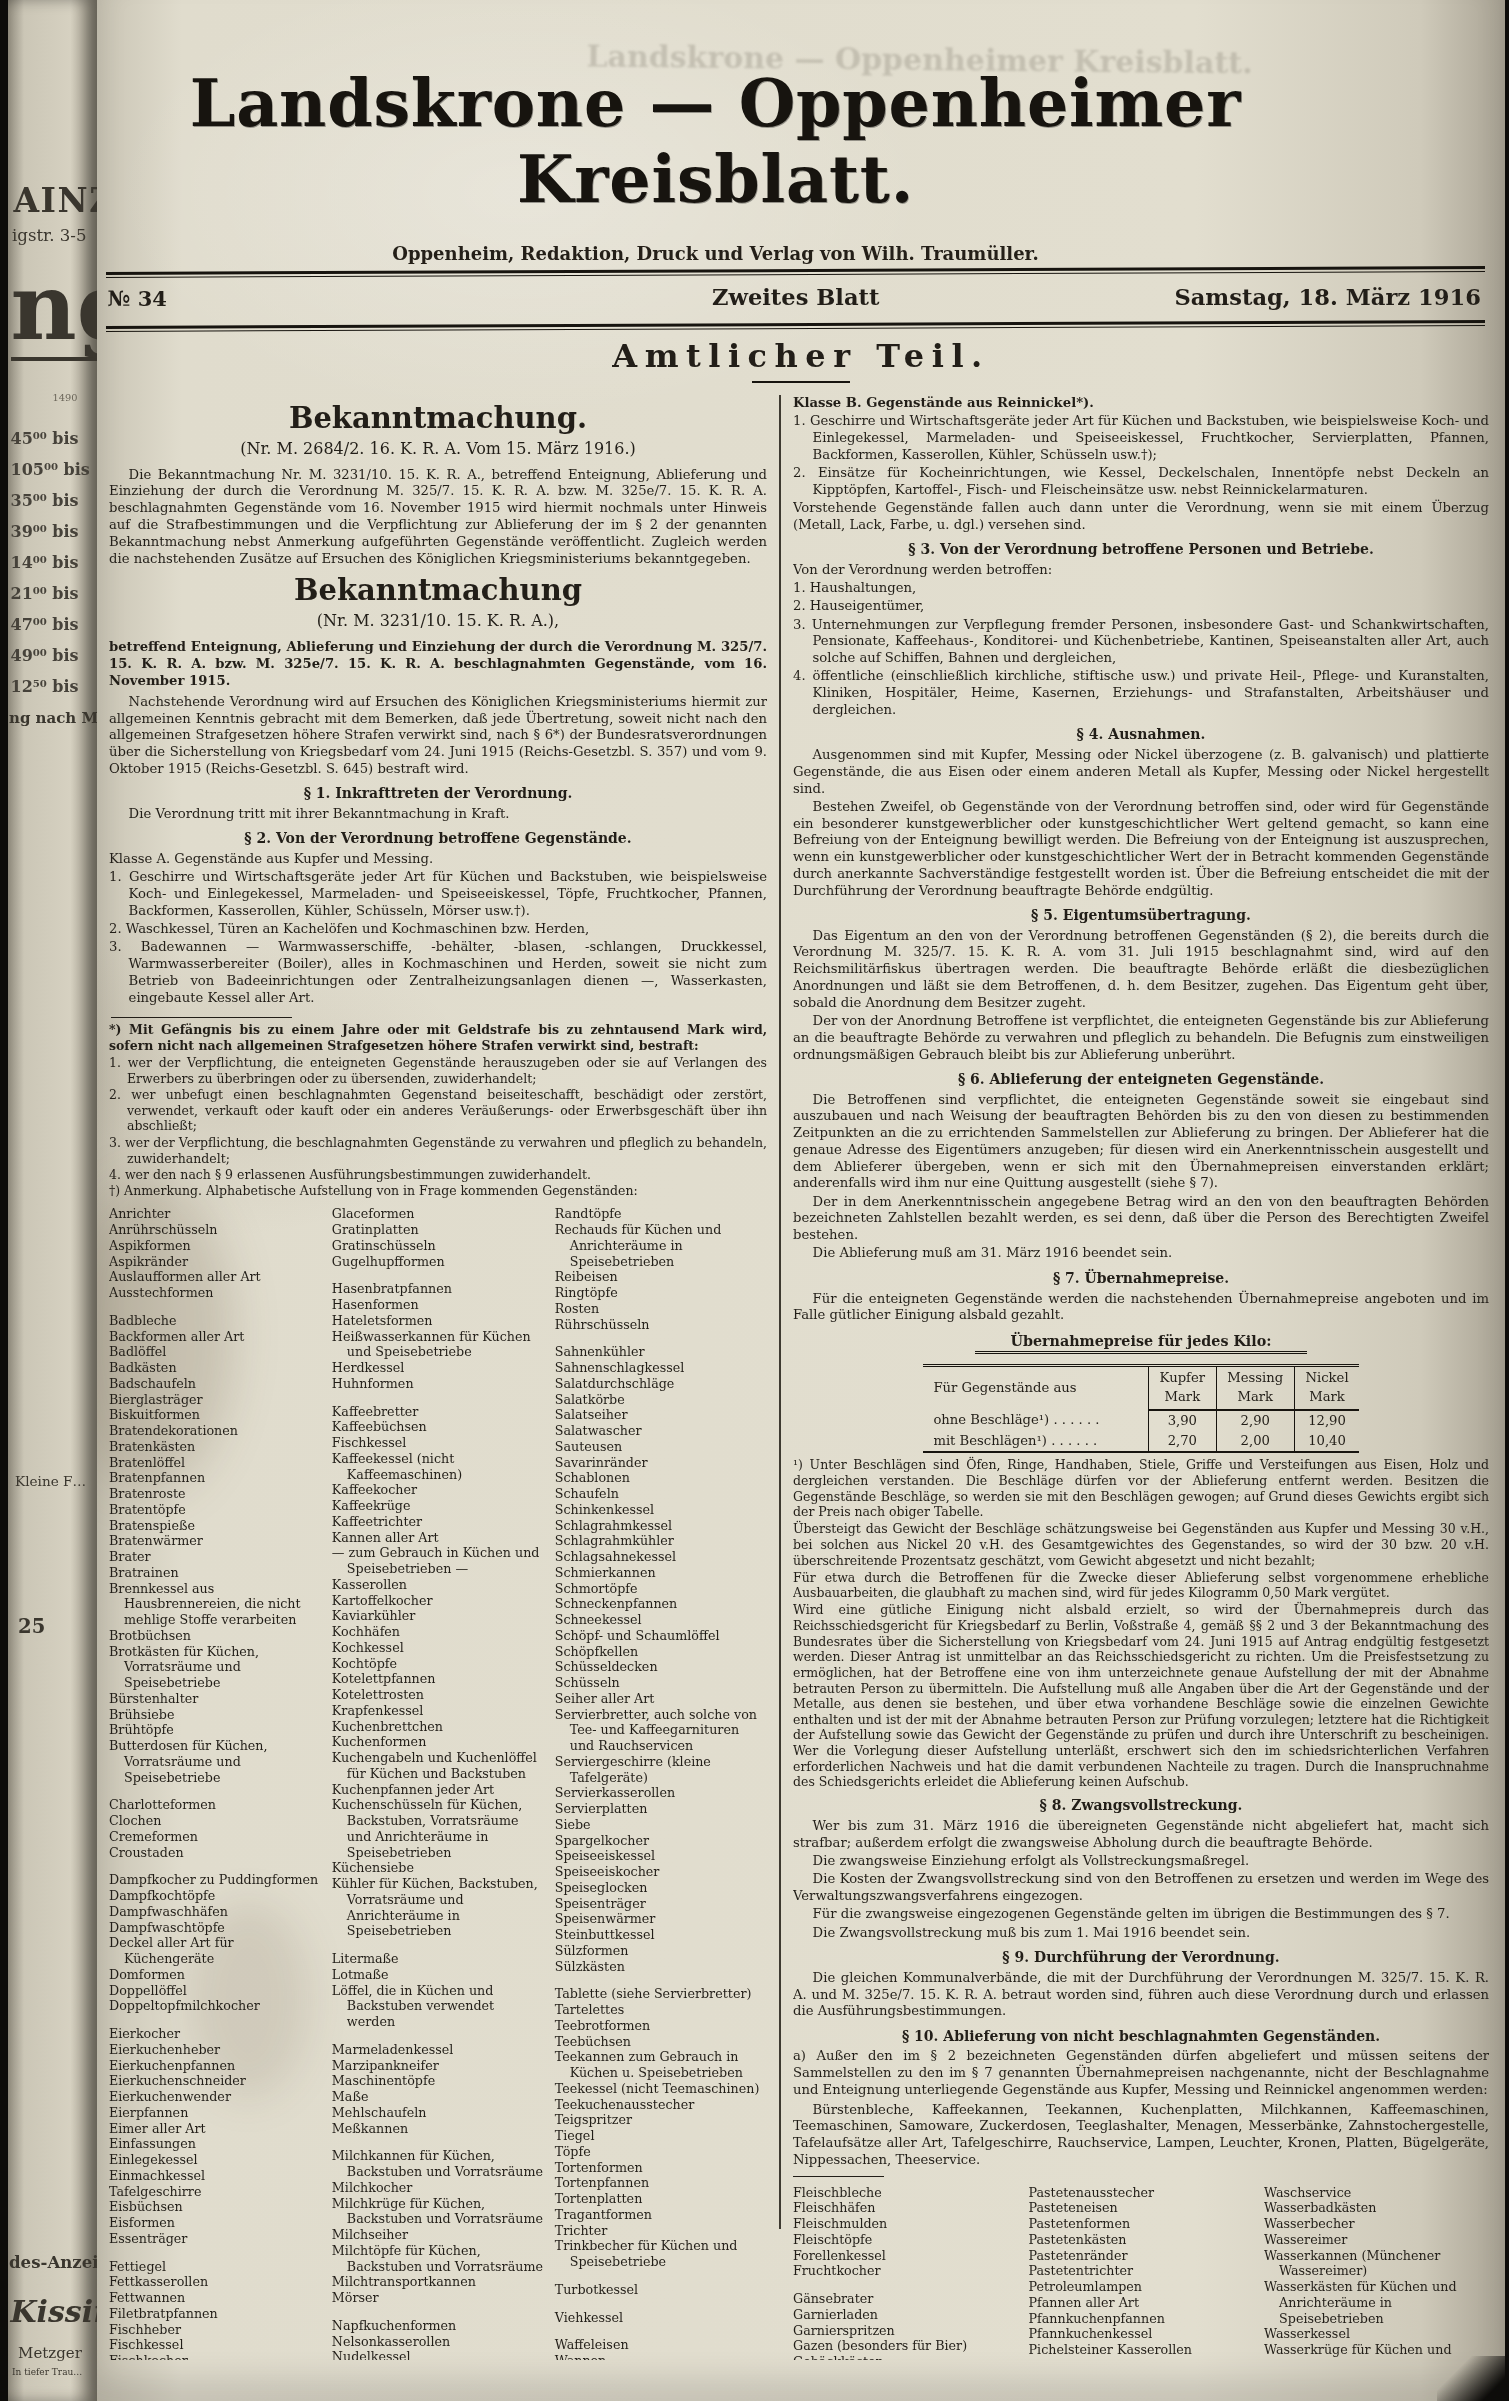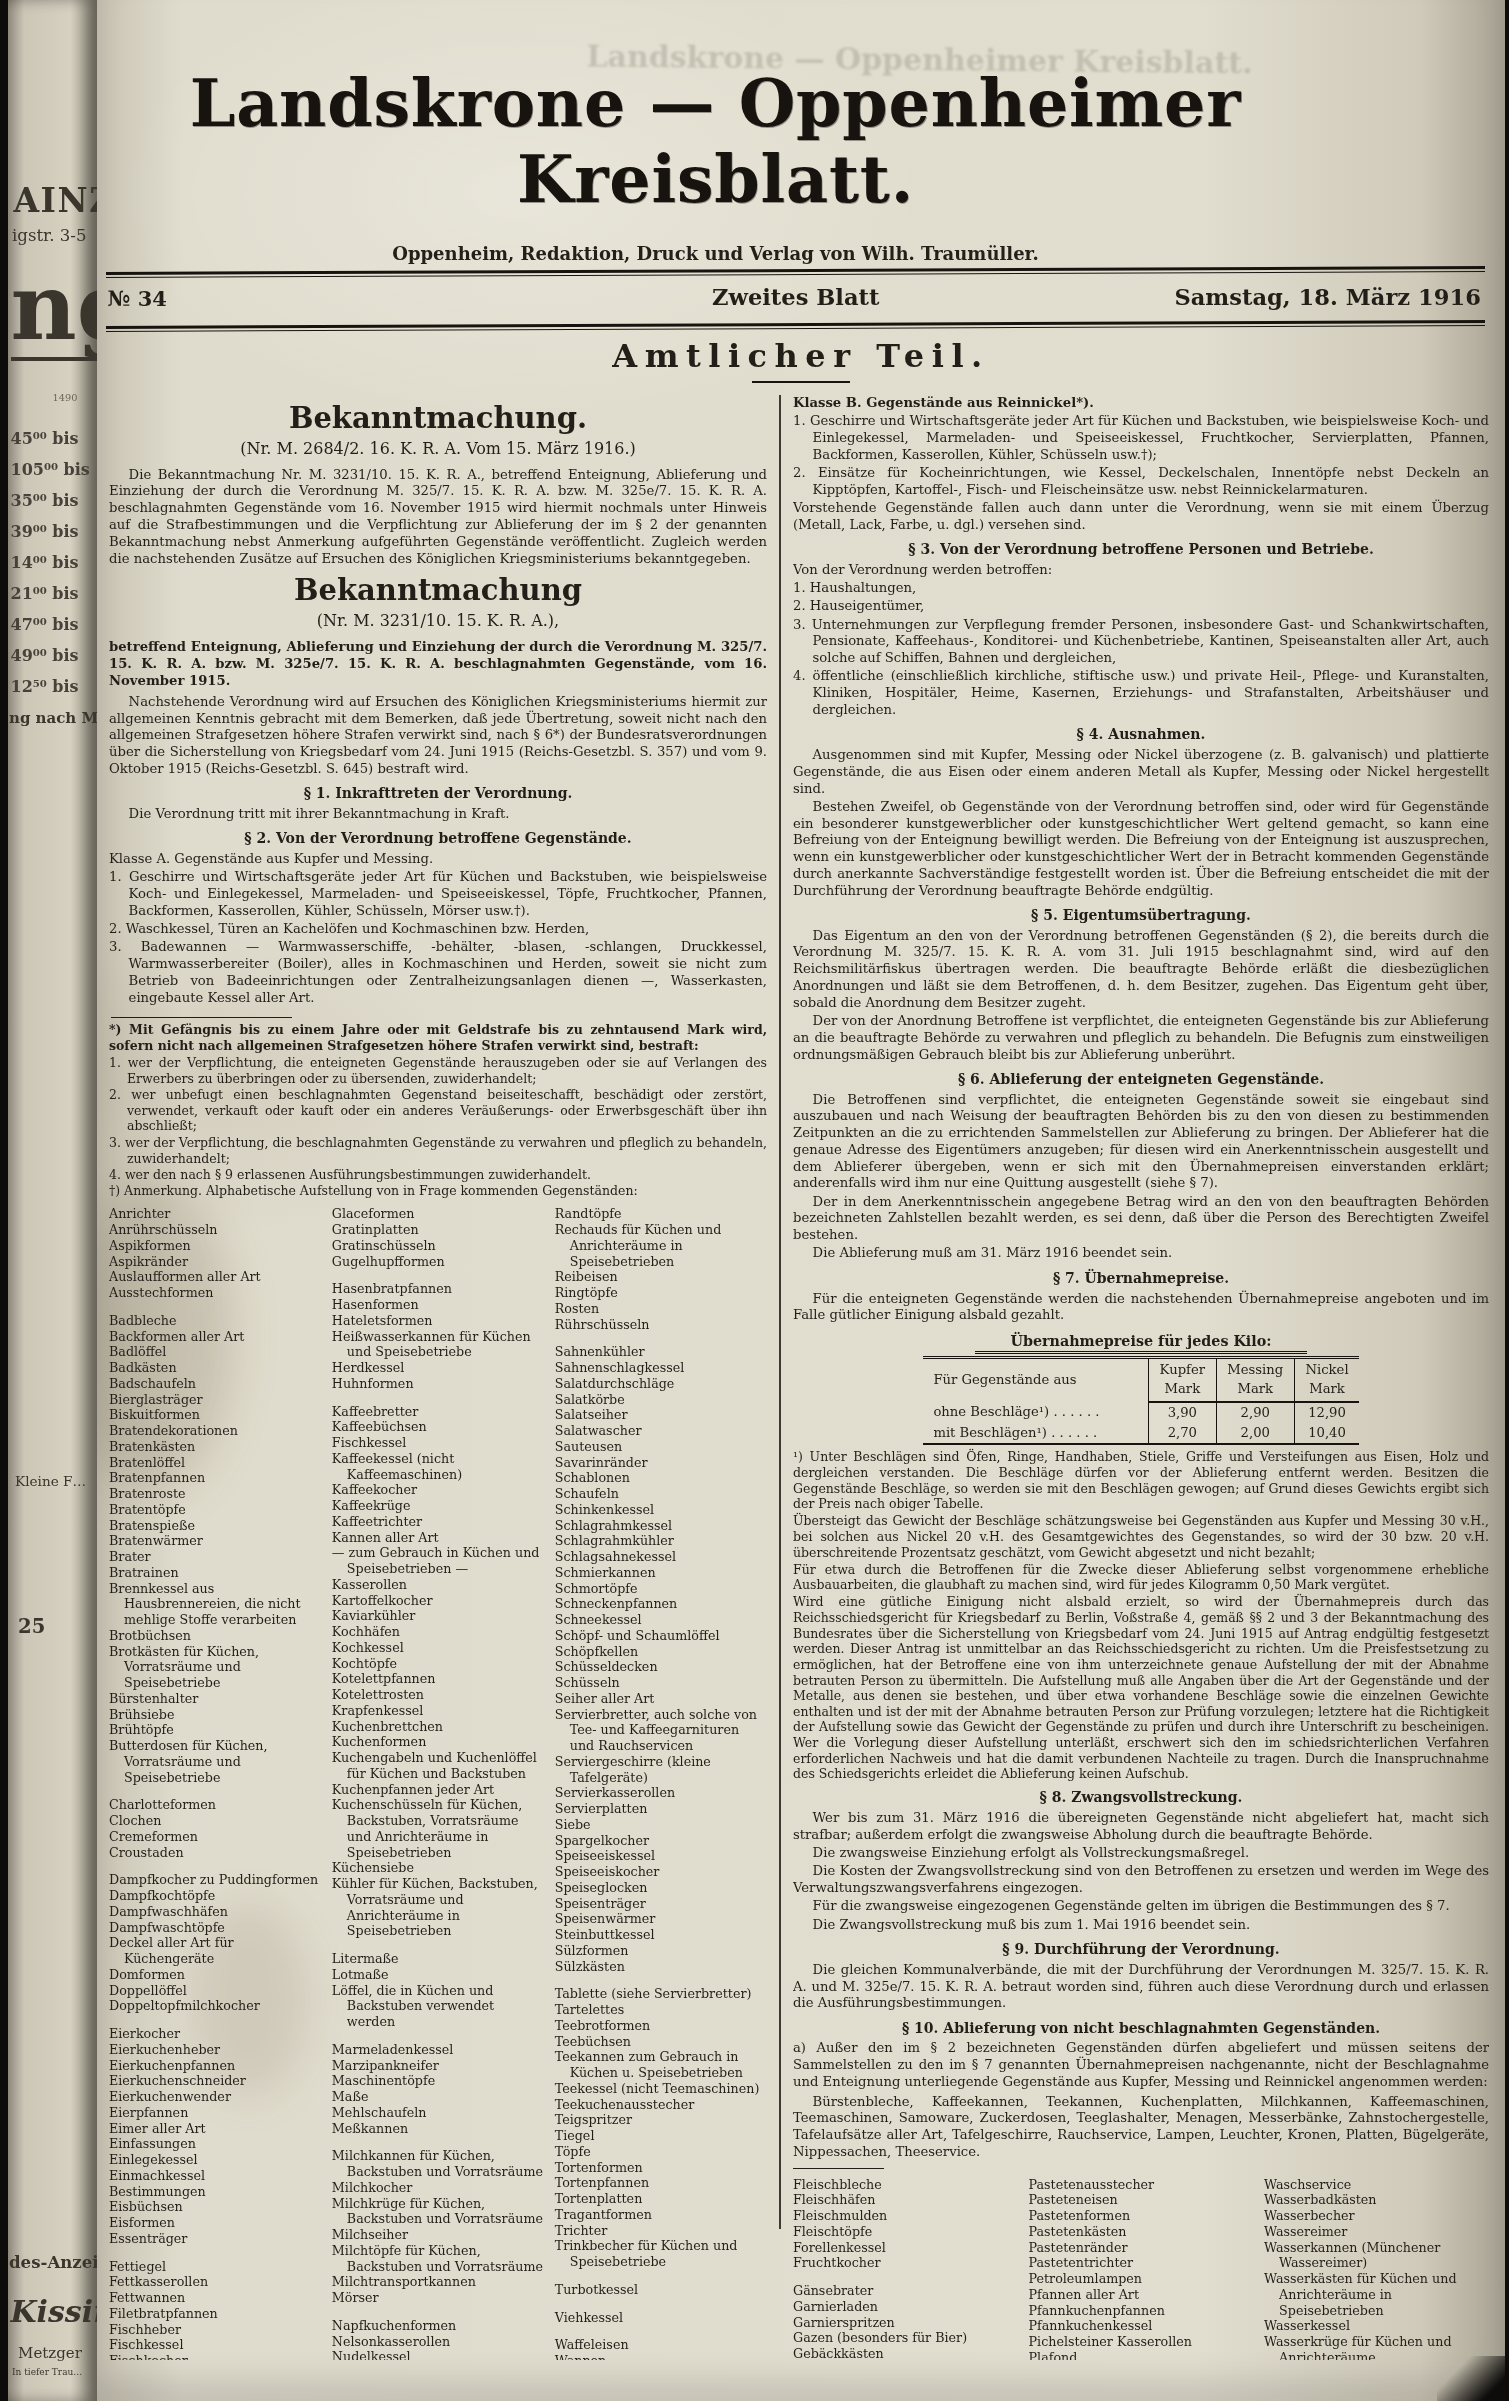--- a/index.html
+++ b/index.html
@@ -78,21 +78,21 @@
 
   .itemlists{display:flex;gap:10.6px;margin-top:7.5px;}
   .itemlists .c{flex:1;font-size:12.7px;line-height:1.24;text-align:left;}
   .itemlists .li{padding-left:15px;text-indent:-15px;}
   .itemlists .gap{height:12px;}
 
   
   .tablewrap{margin:7.5px auto 4.5px auto;width:468px;}
   .tbl-title{font-size:14.3px;font-weight:bold;text-align:center;border-bottom:3px double #17140f;
              width:332px;margin:0 auto 0 auto;padding-bottom:1px;}
-  table.price{border-collapse:collapse;margin:2px auto 0 auto;border-top:3px double #17140f;border-bottom:2.3px solid #17140f;}
+  table.price{border-collapse:collapse;margin:10px auto 0 auto;border-top:3px double #17140f;border-bottom:2.3px solid #17140f;}
   table.price td{font-size:13.2px;padding:3px 10.6px;text-align:center;}
   table.price .lbl{text-align:left;width:204px;}
   table.price .metal{font-weight:normal;border-left:1.5px solid #17140f;}
   table.price .unit td{border-bottom:2.3px solid #17140f;padding-top:0;}
   table.price .vals td{padding:1.5px 10.6px;}
   table.price .vals .metal{font-weight:normal;}
 
   .runin{margin-top:3px;}
   .bot-rule{width:91px;border-top:1.5px solid #221e18;margin:7.5px 0 3px 0;}
 </style>
@@ -237,21 +237,21 @@
               <div class="li">Eierkocher</div>
               <div class="li">Eierkuchenheber</div>
               <div class="li">Eierkuchenpfannen</div>
               <div class="li">Eierkuchenschneider</div>
               <div class="li">Eierkuchenwender</div>
               <div class="li">Eierpfannen</div>
               <div class="li">Eimer aller Art</div>
               <div class="li">Einfassungen</div>
               <div class="li">Einlegekessel</div>
               <div class="li">Einmachkessel</div>
-              <div class="li">Bestimmungen</div>
+              <div class="li">Tafelgeschirre</div>
               <div class="li">Eisbüchsen</div>
               <div class="li">Eisformen</div>
               <div class="li">Essenträger</div>
               <div class="li gap"></div>
               <div class="li">Fettiegel</div>
               <div class="li">Fettkasserollen</div>
               <div class="li">Fettwannen</div>
               <div class="li">Filetbratpfannen</div>
               <div class="li">Fischheber</div>
               <div class="li">Fischkessel</div>

